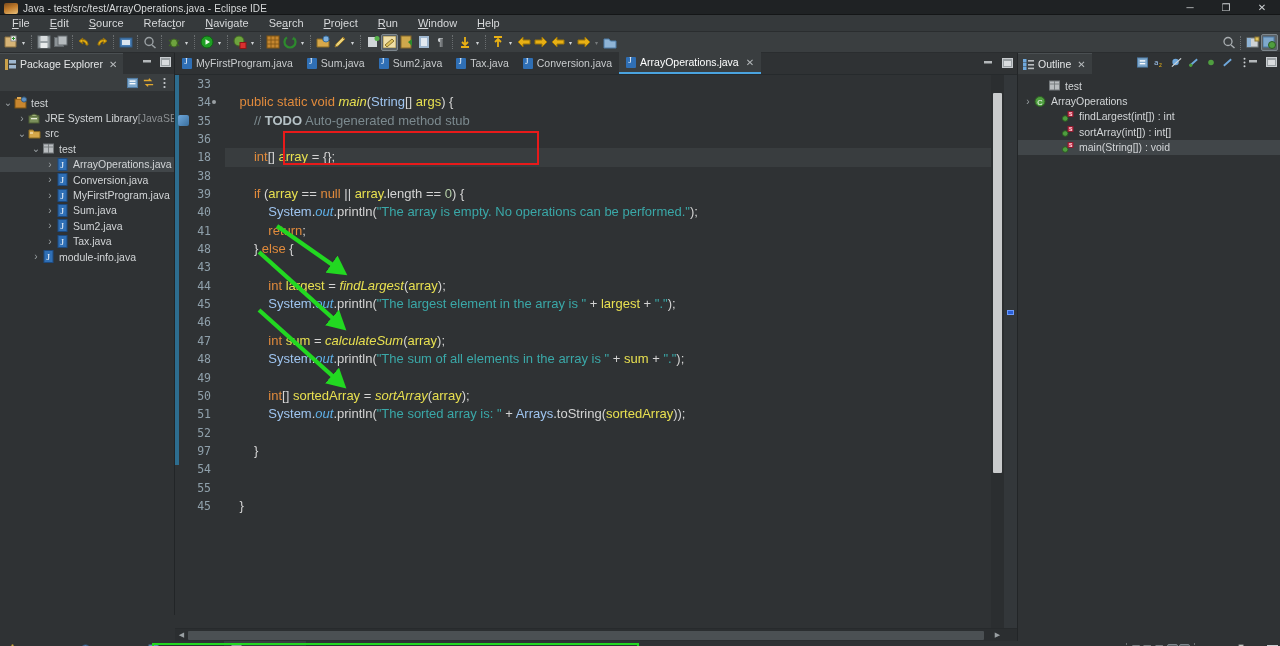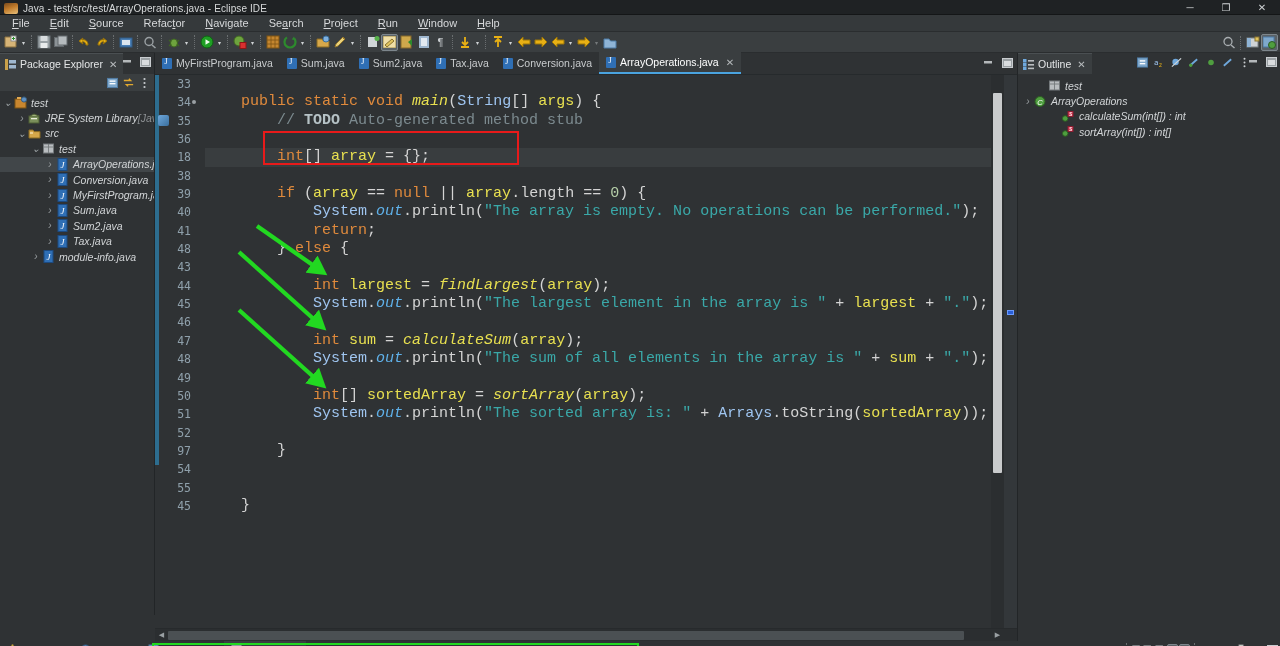--- a/index.html
+++ b/index.html
@@ -37,32 +37,32 @@
     border-left: 1px dotted #6a6e70; background: transparent; }
   .arrw { width: 9px; height: 17px; display: inline-flex; align-items: center; justify-content: center;
     flex: none; color: #cfd2d4; font-size: 6px; }
   .tb-right { position: absolute; right: 2px; top: 0; height: 21px; display: flex; align-items: center; }
   .ti.sel { background: #5a6166; border: 1px solid #7d868c; border-radius: 2px; }
 
   
   .workbench { display: flex; height: 588px; background: #2f3234; }
 
   
-  .pkg { width: 155px; background: #7f1d1d; display: flex; flex-direction: column;
+  .pkg { width: 175px; background: #7f1d1d; display: flex; flex-direction: column;
     border-right: 1px solid #222527; }
   .viewtabrow { height: 21px; background: #2f3234; display: flex; align-items: flex-end; position: relative; }
   .viewtab { height: 21px; background: #3a3e40; display: flex; align-items: center;
     padding: 0 6px 0 5px; border-top: 1px solid #4a4f52; }
   .viewtab .vt-label { color: #e3e5e6; font-size: 10.5px; margin-left: 4px; }
   .viewtab .vt-close { color: #b8bcbe; font-size: 10px; margin-left: 6px; }
   .view-minmax { position: absolute; right: 3px; top: 3px; display: flex; gap: 8px; align-items: center; }
   .mm { width: 11px; height: 11px; display: flex; align-items: center; justify-content: center; }
   .pkg-toolbar { height: 17px; background: #3a3e40; display: flex; align-items: center;
     justify-content: flex-end; padding-right: 4px; gap: 5px; }
-  .tree { flex: 1; background: #2f3234; padding-top: 4px; overflow: hidden; font-style: italic; }
+  .tree { flex: 1; background: #2f3234; padding-top: 4px; overflow: hidden; }
   .trow { height: 15.4px; display: flex; align-items: center; font-size: 10.5px; color: #d2d5d7;
     white-space: nowrap; }
   .twist { width: 12px; text-align: center; color: #9aa0a3; font-size: 7px; flex: none; }
   .ticon { width: 13px; height: 13px; margin-right: 4px; flex: none; display: inline-block;
     position: relative; }
   .dim { color: #8c9093; }
 
   
   .editorcol { flex: 1; display: flex; flex-direction: column; min-width: 0; background: #2f3234; }
   .edtabs { height: 22px; background: #2f3234; display: flex; align-items: flex-end; position: relative;
@@ -78,21 +78,21 @@
   .ed-minmax { position: absolute; right: 4px; top: 4px; display: flex; gap: 9px; }
 
   .edbody { flex: 1; display: flex; position: relative; background: #2f3234; min-height: 0; }
   .markbar { width: 5px; background: #2f3234; position: relative; flex: none; }
   .markbar .mb-blue { position: absolute; left: 0; top: 0; width: 4px; height: 390px; background: #2d6d8f; }
   .gutter { width: 37px; background: #2f3234; flex: none; position: relative;
     font-family: "DejaVu Sans Mono", monospace; font-size: 11.5px; color: #8fa0ab;
     text-align: right; padding-top: 0; }
   .gline { height: 18.35px; line-height: 18.35px; padding-right: 6px; position: relative; }
   .codearea { flex: 1; position: relative; overflow: hidden; background: #2f3234; min-width: 0; }
-  .code { font-family: Liberation Mono, monospace; font-size: 15px; color: #d4d4d4;
+  .code { font-family: Liberation Sans, sans-serif; font-size: 13px; color: #d4d4d4;
     white-space: pre; padding-left: 8px; }
   .cline { height: 18.35px; line-height: 18.35px; }
   .cline.hl { background: #393d3f; }
   .kw { color: #e08a3c; }
   .str { color: #3aa8a8; }
   .cmt { color: #7c8a8f; }
   .todo { color: #b6c2c6; font-weight: bold; }
   .typ { color: #9fc5f0; }
   .fld { color: #5fb0e8; font-style: italic; }
   .mth { color: #e8e050; font-style: italic; }
@@ -704,31 +704,41 @@
           <span>ArrayOperations</span>
         </div>
         <div class="trow">
           <span style="width: 32px; flex: 0 0 auto;"></span>
           <span class="twist"></span>
           <span class="ticon"><svg width="13" height="13" viewBox="0 0 13 13">
               <circle cx="3.2" cy="8.5" r="2.8" fill="#4f9e3f" stroke="#2c5c22"></circle>
               <rect x="6" y="1.5" width="5" height="5" fill="#d8405a" stroke="#8c1c30"></rect>
               <text x="7" y="5.8" font-size="5" fill="#fff" font-family="sans-serif">S</text>
             </svg></span>
-          <span>calculateSum(int[]) : int</span>
+          <span>findLargest(int[]) : int</span>
         </div>
         <div class="trow">
           <span style="width: 32px; flex: 0 0 auto;"></span>
           <span class="twist"></span>
           <span class="ticon"><svg width="13" height="13" viewBox="0 0 13 13">
               <circle cx="3.2" cy="8.5" r="2.8" fill="#4f9e3f" stroke="#2c5c22"></circle>
               <rect x="6" y="1.5" width="5" height="5" fill="#d8405a" stroke="#8c1c30"></rect>
               <text x="7" y="5.8" font-size="5" fill="#fff" font-family="sans-serif">S</text>
             </svg></span>
           <span>sortArray(int[]) : int[]</span>
+        </div>
+        <div class="trow" style="background: rgb(65, 70, 73);">
+          <span style="width: 32px; flex: 0 0 auto;"></span>
+          <span class="twist"></span>
+          <span class="ticon"><svg width="13" height="13" viewBox="0 0 13 13">
+              <circle cx="3.2" cy="8.5" r="2.8" fill="#4f9e3f" stroke="#2c5c22"></circle>
+              <rect x="6" y="1.5" width="5" height="5" fill="#d8405a" stroke="#8c1c30"></rect>
+              <text x="7" y="5.8" font-size="5" fill="#fff" font-family="sans-serif">S</text>
+            </svg></span>
+          <span>main(String[]) : void</span>
         </div>
       </div>
   </div>
 </div>
 
 <div class="console">
   <div class="con-tabrow" id="contabs">
     <div class="con-tab">
         <span style="margin-right: 4px; display: inline-flex; align-items: center;">
           <svg width="11" height="11" viewBox="0 0 11 11">

